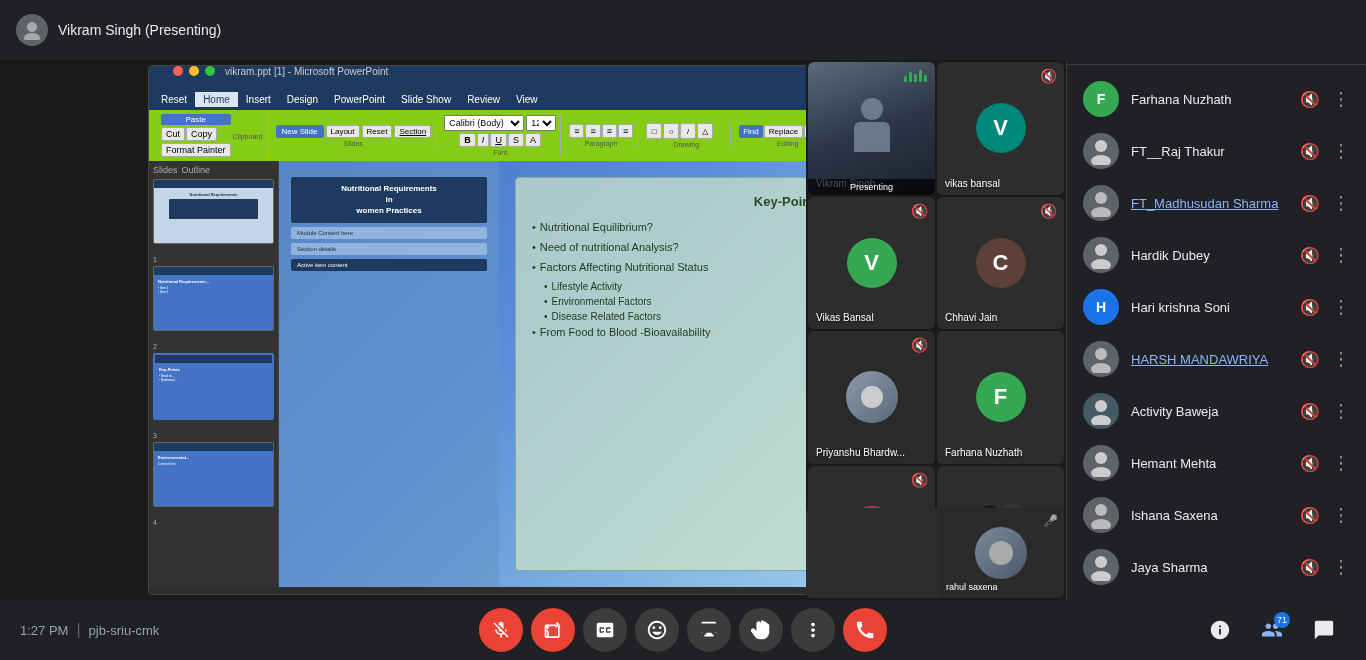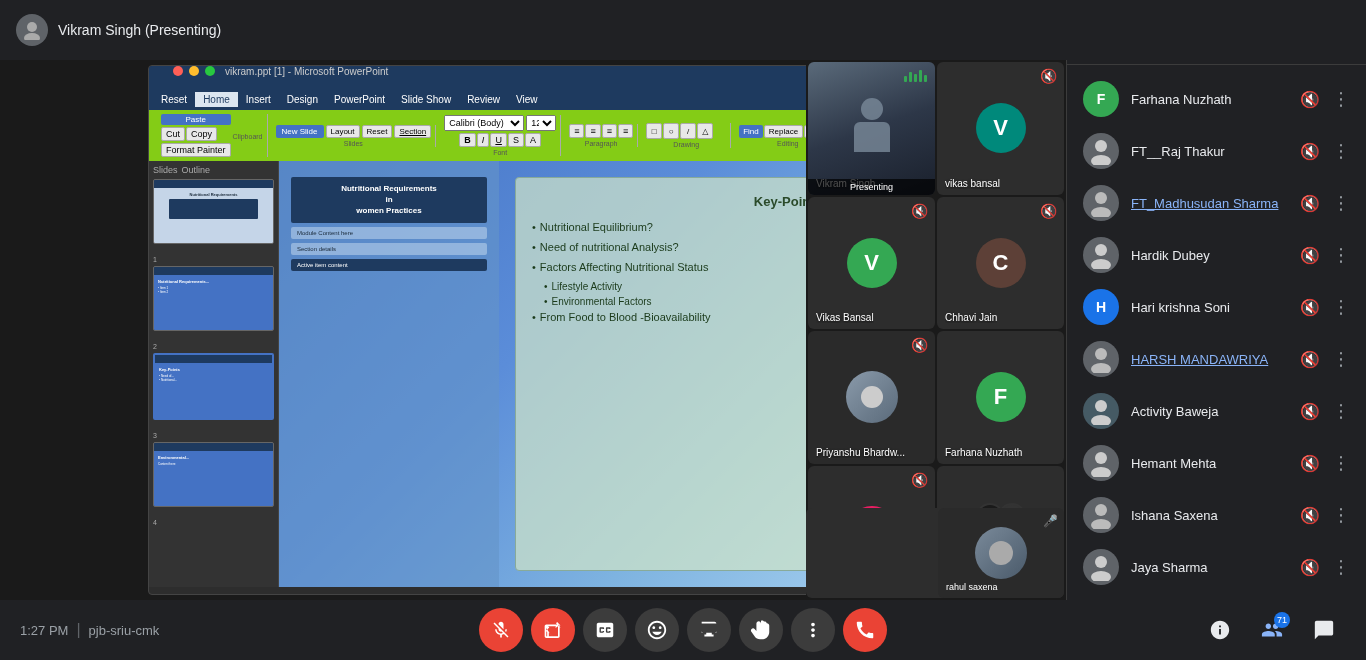--- a/index.html
+++ b/index.html
@@ -671,20 +671,21 @@
             <div class="slide-left-item" style="background:#1e3a5f;color:white;">Active item content</div>
           </div>
           <div id="slide-main-content">
             <div id="slide-content-box">
               <h3>Key-Points to discuss-</h3>
               <div class="slide-bullet">Nutritional Equilibrium?</div>
               <div class="slide-bullet">Need of nutritional Analysis?</div>
               <div class="slide-bullet">Factors Affecting Nutritional Status</div>
               <div class="slide-sub-bullet">Lifestyle Activity</div>
               <div class="slide-sub-bullet">Environmental Factors</div>
+              <div class="slide-sub-bullet">Disease Related Factors</div>
               <div class="slide-bullet">From Food to Blood -Bioavailability</div>
             </div>
           </div>
         </div>
       </div>
     </div>
   </div>
 </div>
 
 <div id="video-panel">

